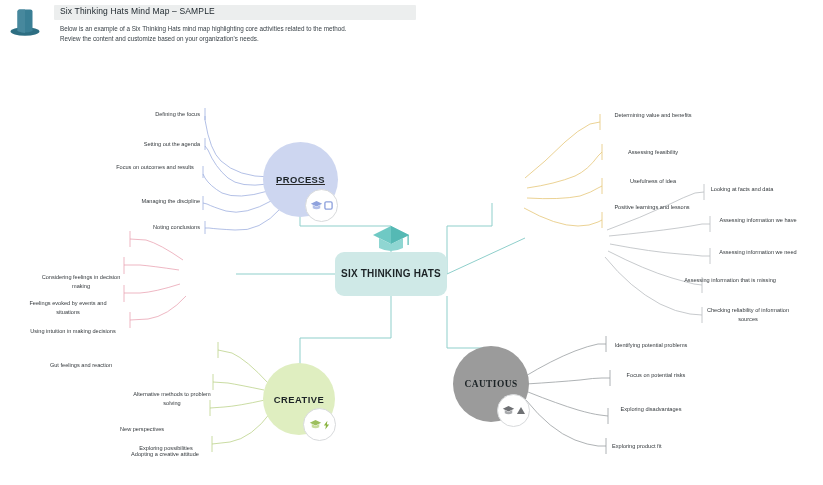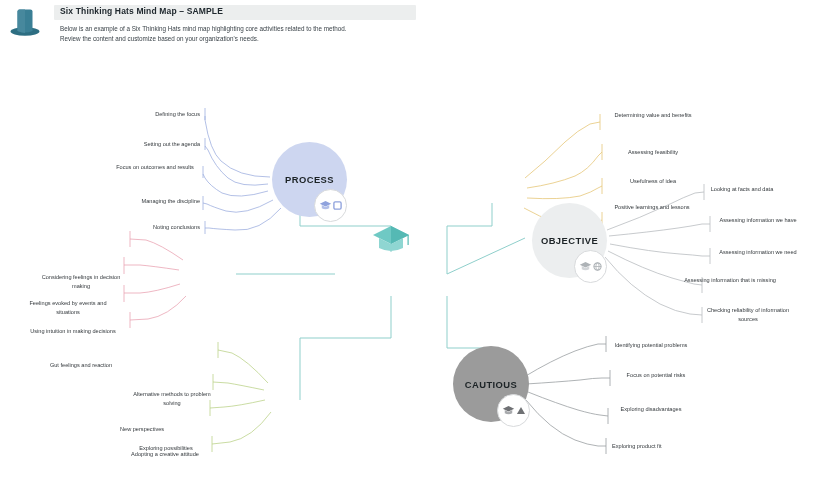--- a/index.html
+++ b/index.html
@@ -37,21 +37,21 @@
     width: 362px;
     height: 15px;
     background: #eceeee;
     border-radius: 1px;
   }
   #title-text {
     position: absolute;
     left: 6px;
     top: 1px;
     font-size: 8.5px;
-    font-weight: bold;
+    font-weight: normal;
     letter-spacing: 0.15px;
     color: #20292f;
     white-space: nowrap;
   }
   #subtitle-text {
     position: absolute;
     left: 60px;
     top: 24px;
     width: 290px;
     font-size: 6.3px;
@@ -245,22 +245,25 @@
     </g>
   </svg>
 
   <svg id="center-cap" viewBox="0 0 40 30">
     <path d="M20 2 L38 11 L20 20 L2 11 Z" fill="#6fc9c4"></path>
     <path d="M20 2 L38 11 L20 20 Z" fill="#55b9b4"></path>
     <path d="M8 14 L8 24 Q20 30 32 24 L32 14 L20 20 Z" fill="#8fd6d2"></path>
     <rect x="36.5" y="11" width="1.2" height="10" fill="#55b9b4"></rect>
   </svg>
 
-
-  <div class="node" style="left:272px; top:94px; width:75px; height:75px; background:#cdd6f0;">
+  <div id="center-node">
+    <div id="center-label">SIX THINKING HATS</div>
+  </div>
+
+  <div class="node" style="left:263px; top:94px; width:75px; height:75px; background:#cdd6f0;text-decoration:underline;">
     <span class="node-label">PROCESS</span>
     <span class="node-badge" style="left:42px; top:47px;">
       <svg width="13" height="11" viewBox="0 0 16 13">
         <path d="M8 1 L15 4.3 L8 7.6 L1 4.3 Z" fill="#8fa2dd"></path>
         <path d="M3.4 6 L3.4 9.8 Q8 12.2 12.6 9.8 L12.6 6 L8 8.4 Z" fill="#b2bfe8"></path>
       </svg>
       <svg width="9" height="9" viewBox="0 0 10 10">
         <rect x="1" y="1" width="8" height="8" rx="1.4" fill="none" stroke="#8fa2dd" stroke-width="1.5"></rect>
       </svg>
     </span>
@@ -269,51 +272,49 @@
   <div class="leaf r" style="left:108px; top:92px; width:92px;">Setting out the agenda</div>
   <div class="leaf c" style="left:112px; top:115px; width:86px;">Focus on outcomes and results</div>
   <div class="leaf r" style="left:104px; top:149px; width:96px;">Managing the discipline</div>
   <div class="leaf r" style="left:118px; top:175px; width:82px;">Noting conclusions</div>
 
   <div class="leaf c" style="left:38px; top:225px; width:86px;">Considering feelings in decision making</div>
   <div class="leaf c" style="left:18px; top:251px; width:100px;">Feelings evoked by events and situations</div>
   <div class="leaf c" style="left:28px; top:279px; width:90px;">Using intuition in making decisions</div>
   <div class="leaf c" style="left:38px; top:313px; width:86px;">Gut feelings and reaction</div>
 
+  <div class="node" style="left:263px; top:315px; width:72px; height:72px; background:#dfeec0;">
+    <span class="node-label">CREATIVE</span>
+    <span class="node-badge" style="left:40px; top:45px;">
+      <svg width="13" height="11" viewBox="0 0 16 13">
+        <path d="M8 1 L15 4.3 L8 7.6 L1 4.3 Z" fill="#9dbf5e"></path>
+        <path d="M3.4 6 L3.4 9.8 Q8 12.2 12.6 9.8 L12.6 6 L8 8.4 Z" fill="#c7dc9b"></path>
+      </svg>
+      <svg width="7" height="10" viewBox="0 0 8 11">
+        <path d="M5 0.5 L1 6 L3.4 6 L2.6 10.5 L7 5 L4.4 5 Z" fill="#8ab43f"></path>
+      </svg>
+    </span>
+  </div>
   <div class="leaf c" style="left:128px; top:342px; width:88px;">Alternative methods to problem solving</div>
   <div class="leaf l" style="left:120px; top:377px; width:88px;">New perspectives</div>
   <div class="leaf c" style="left:122px; top:402px; width:86px;">Adopting a creative attitude</div>
   <div class="leaf c" style="left:122px; top:396px; width:88px; top:396px;">Exploring possibilities</div>
 
   <div class="leaf c" style="left:610px; top:63px; width:86px;">Determining value and benefits</div>
   <div class="leaf c" style="left:610px; top:100px; width:86px;">Assessing feasibility</div>
   <div class="leaf c" style="left:610px; top:129px; width:86px;">Usefulness of idea</div>
   <div class="leaf c" style="left:608px; top:155px; width:88px;">Positive learnings and lessons</div>
 
-  <div class="node" style="left:532px; top:155px; width:75px; height:75px; background:#eceeef;">
-    <span class="node-label">OBJECTIVE</span>
-    <span class="node-badge" style="left:42px; top:47px;">
-      <svg width="13" height="11" viewBox="0 0 16 13">
-        <path d="M8 1 L15 4.3 L8 7.6 L1 4.3 Z" fill="#adb2b6"></path>
-        <path d="M3.4 6 L3.4 9.8 Q8 12.2 12.6 9.8 L12.6 6 L8 8.4 Z" fill="#d2d5d8"></path>
-      </svg>
-      <svg width="9" height="9" viewBox="0 0 10 10">
-        <circle cx="5" cy="5" r="4" fill="none" stroke="#adb2b6" stroke-width="1.2"></circle>
-        <ellipse cx="5" cy="5" rx="1.8" ry="4" fill="none" stroke="#adb2b6" stroke-width="0.9"></ellipse>
-        <path d="M1 5 L9 5" stroke="#adb2b6" stroke-width="0.9"></path>
-      </svg>
-    </span>
-  </div>
   <div class="leaf c" style="left:700px; top:137px; width:84px;">Looking at facts and data</div>
   <div class="leaf c" style="left:712px; top:168px; width:92px;">Assessing information we have</div>
   <div class="leaf c" style="left:712px; top:200px; width:92px;">Assessing information we need</div>
   <div class="leaf c" style="left:684px; top:228px; width:92px;">Assessing information that is missing</div>
   <div class="leaf c" style="left:700px; top:258px; width:96px;">Checking reliability of information sources</div>
 
-  <div class="node" style="left:453px; top:298px; width:76px; height:76px; background:#9b9b9b;">
+  <div class="node" style="left:453px; top:298px; width:76px; height:76px; background:#9b9b9b;font-family:Liberation Serif, serif;">
     <span class="node-label">CAUTIOUS</span>
     <span class="node-badge" style="left:44px; top:48px;">
       <svg width="13" height="11" viewBox="0 0 16 13">
         <path d="M8 1 L15 4.3 L8 7.6 L1 4.3 Z" fill="#6f7174"></path>
         <path d="M3.4 6 L3.4 9.8 Q8 12.2 12.6 9.8 L12.6 6 L8 8.4 Z" fill="#a8aaad"></path>
       </svg>
       <svg width="10" height="9" viewBox="0 0 11 10">
         <path d="M5.5 1 L10 9 L1 9 Z" fill="#6f7174"></path>
       </svg>
     </span>

